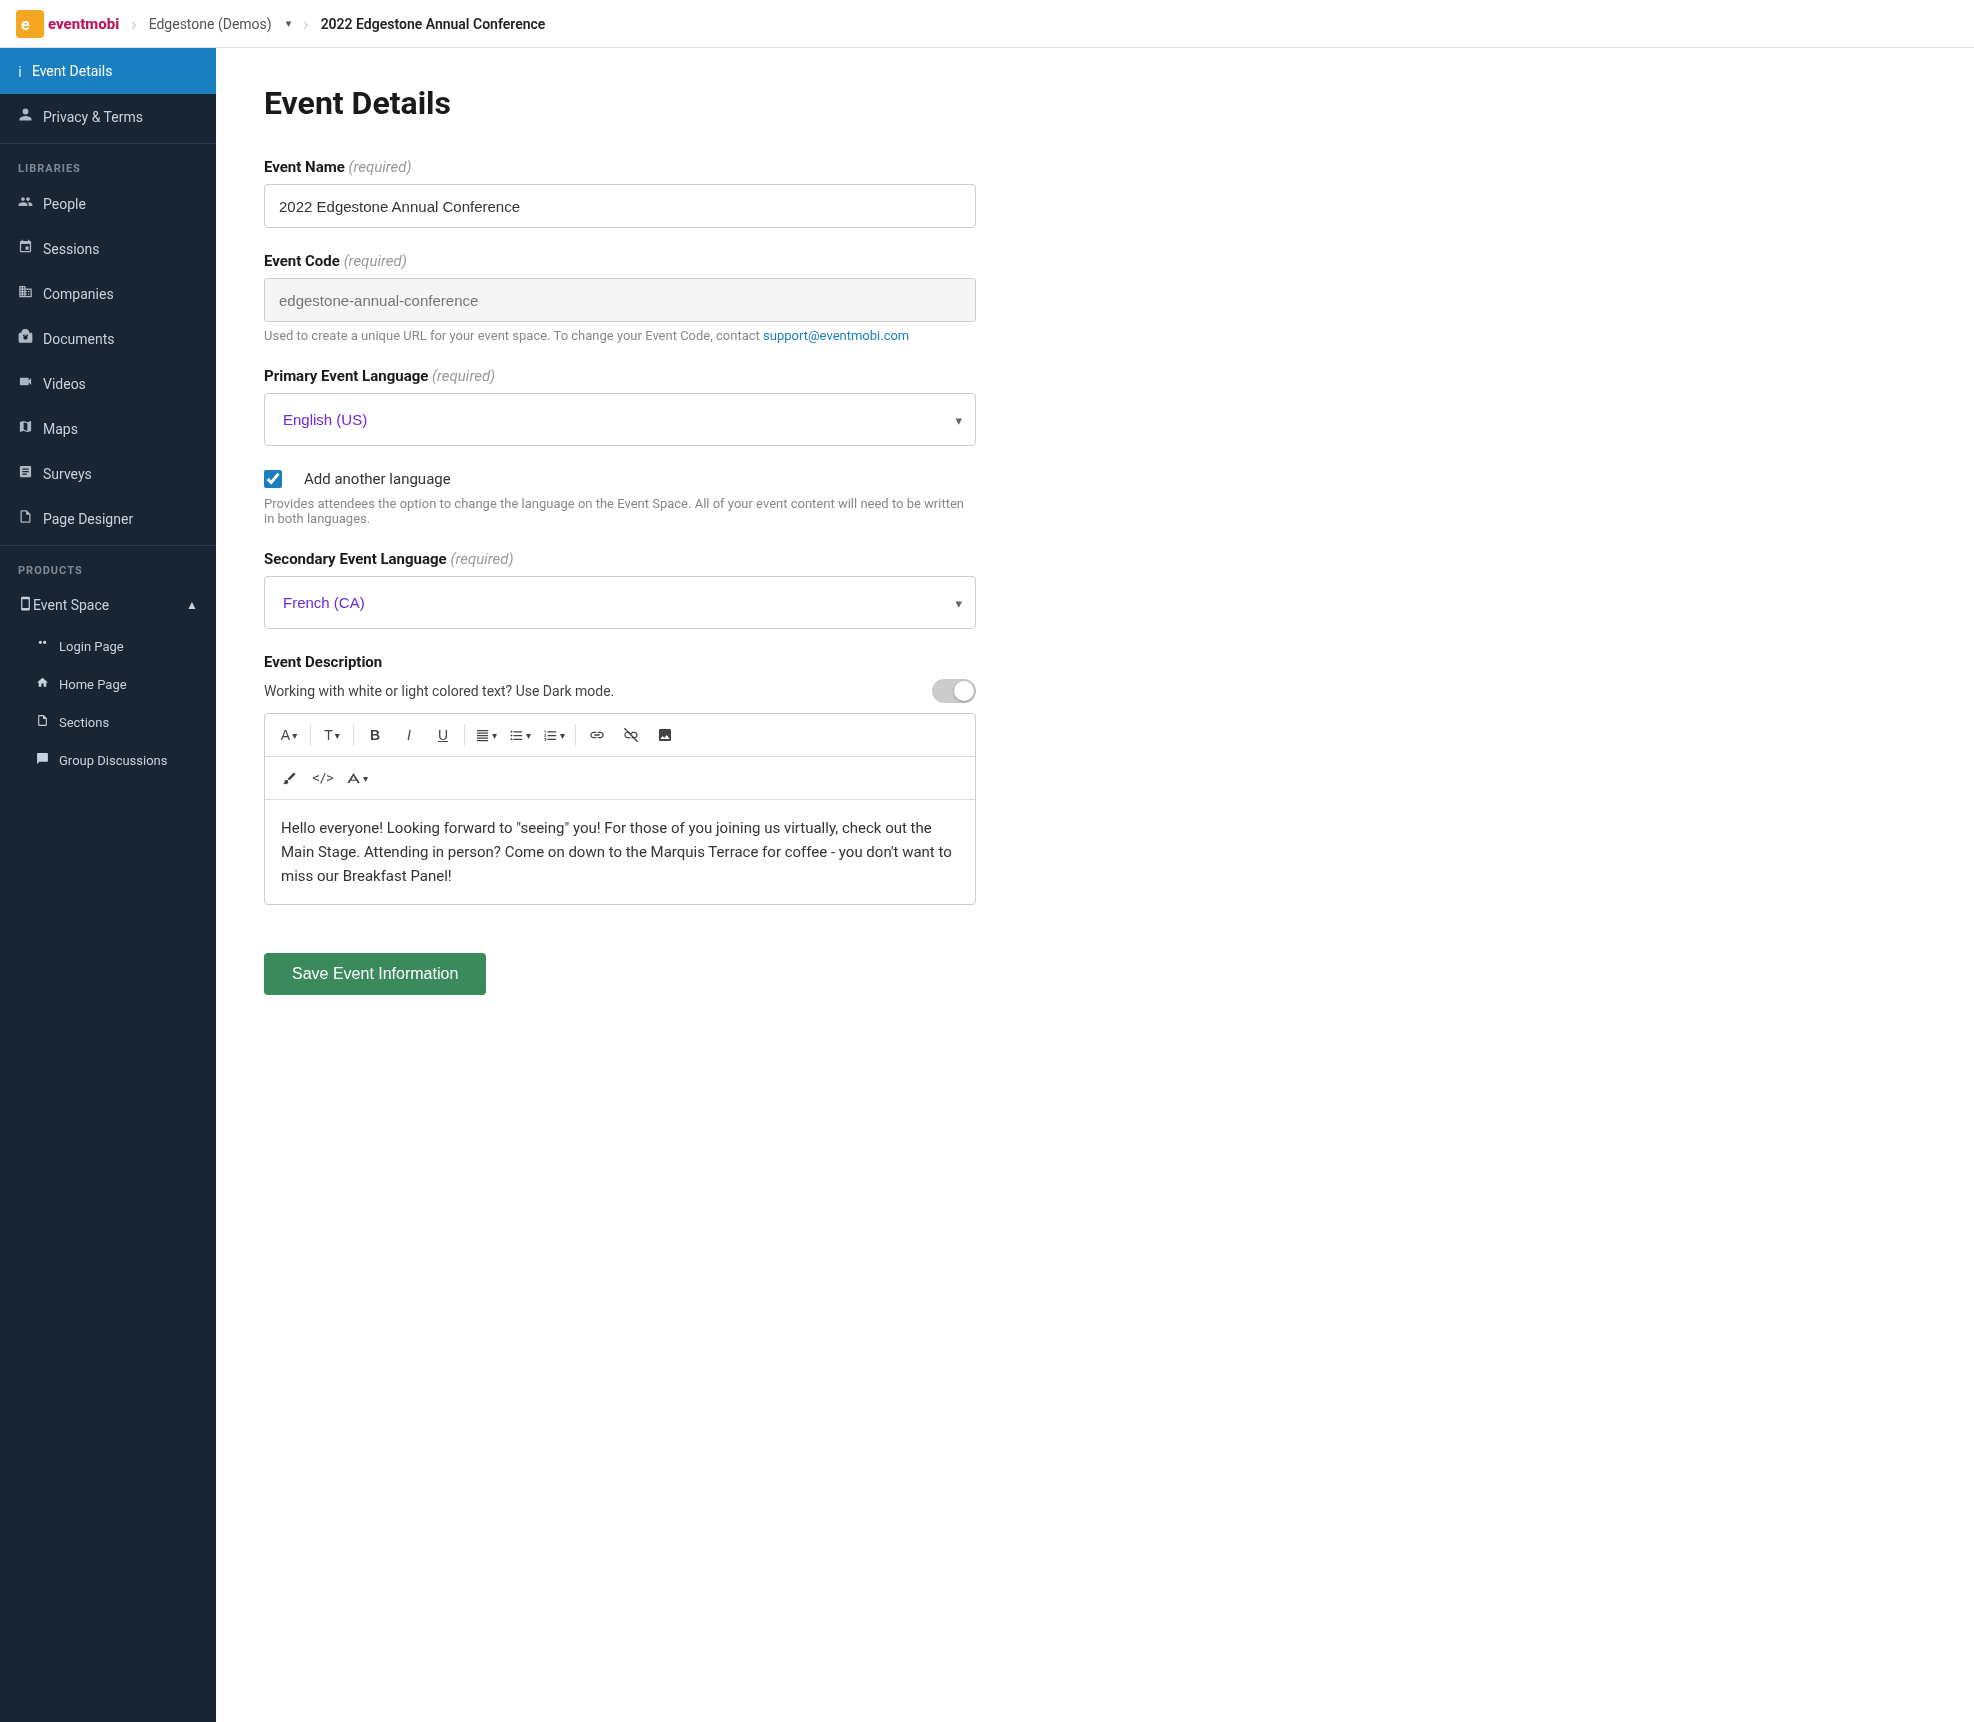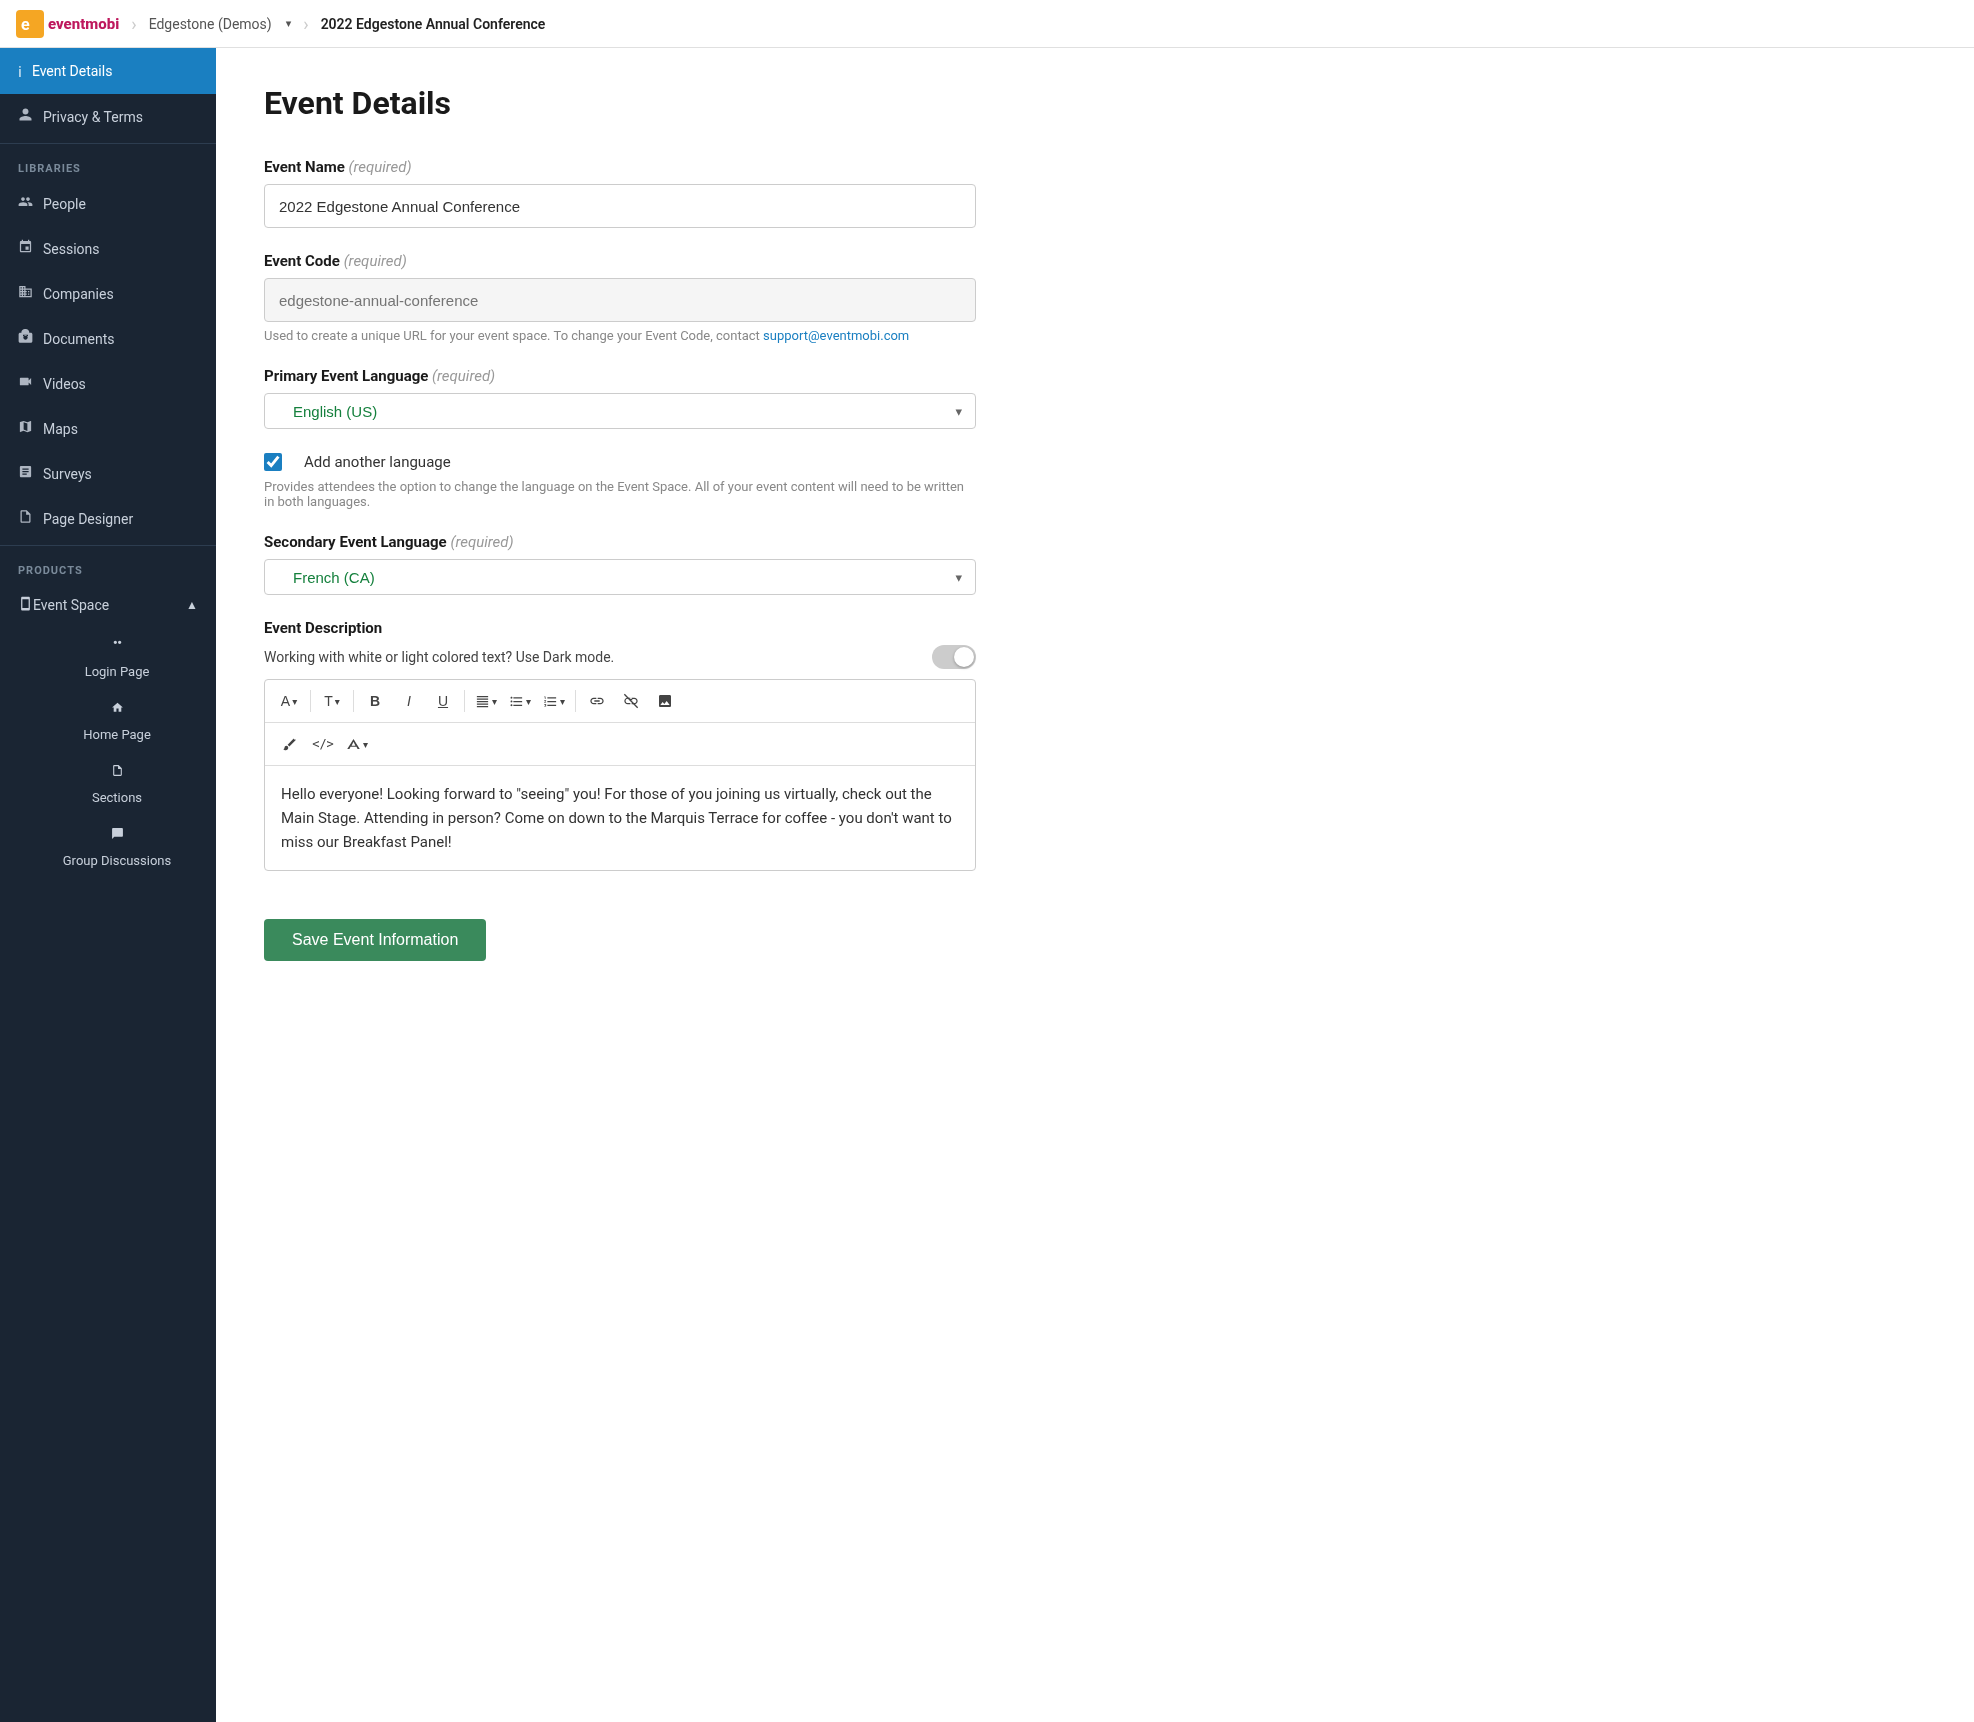--- a/index.html
+++ b/index.html
@@ -90,21 +90,20 @@
       margin: 4px 0;
     }
     .sidebar-sub-item {
       display: flex;
       align-items: center;
       gap: 10px;
       padding: 11px 18px 11px 36px;
       font-size: 13px;
       cursor: pointer;
       color: #c8d0db;
-      flex-direction: column;
     }
     .sidebar-product-header {
       display: flex;
       align-items: center;
       justify-content: space-between;
       padding: 13px 18px;
       font-size: 14px;
       cursor: pointer;
       color: #c8d0db;
     }
@@ -160,26 +159,26 @@
       max-width: 712px;
     }
     .form-hint a { color: #1a7fc1; text-decoration: none; }
 
     .form-select-wrapper {
       position: relative;
       max-width: 712px;
     }
     .form-select {
       width: 100%;
-      height: 36px;
+      height: 53px;
       border: 1px solid #ccc;
       border-radius: 4px;
-      padding: 0 28px;
+      padding: 0 18px;
       font-size: 15px;
-      color: #15803d;
+      color: #6d28d9;
       appearance: none;
       background: #fff;
       outline: none;
       cursor: pointer;
     }
     .select-chevron {
       position: absolute;
       right: 14px;
       top: 50%;
       transform: translateY(-50%);

